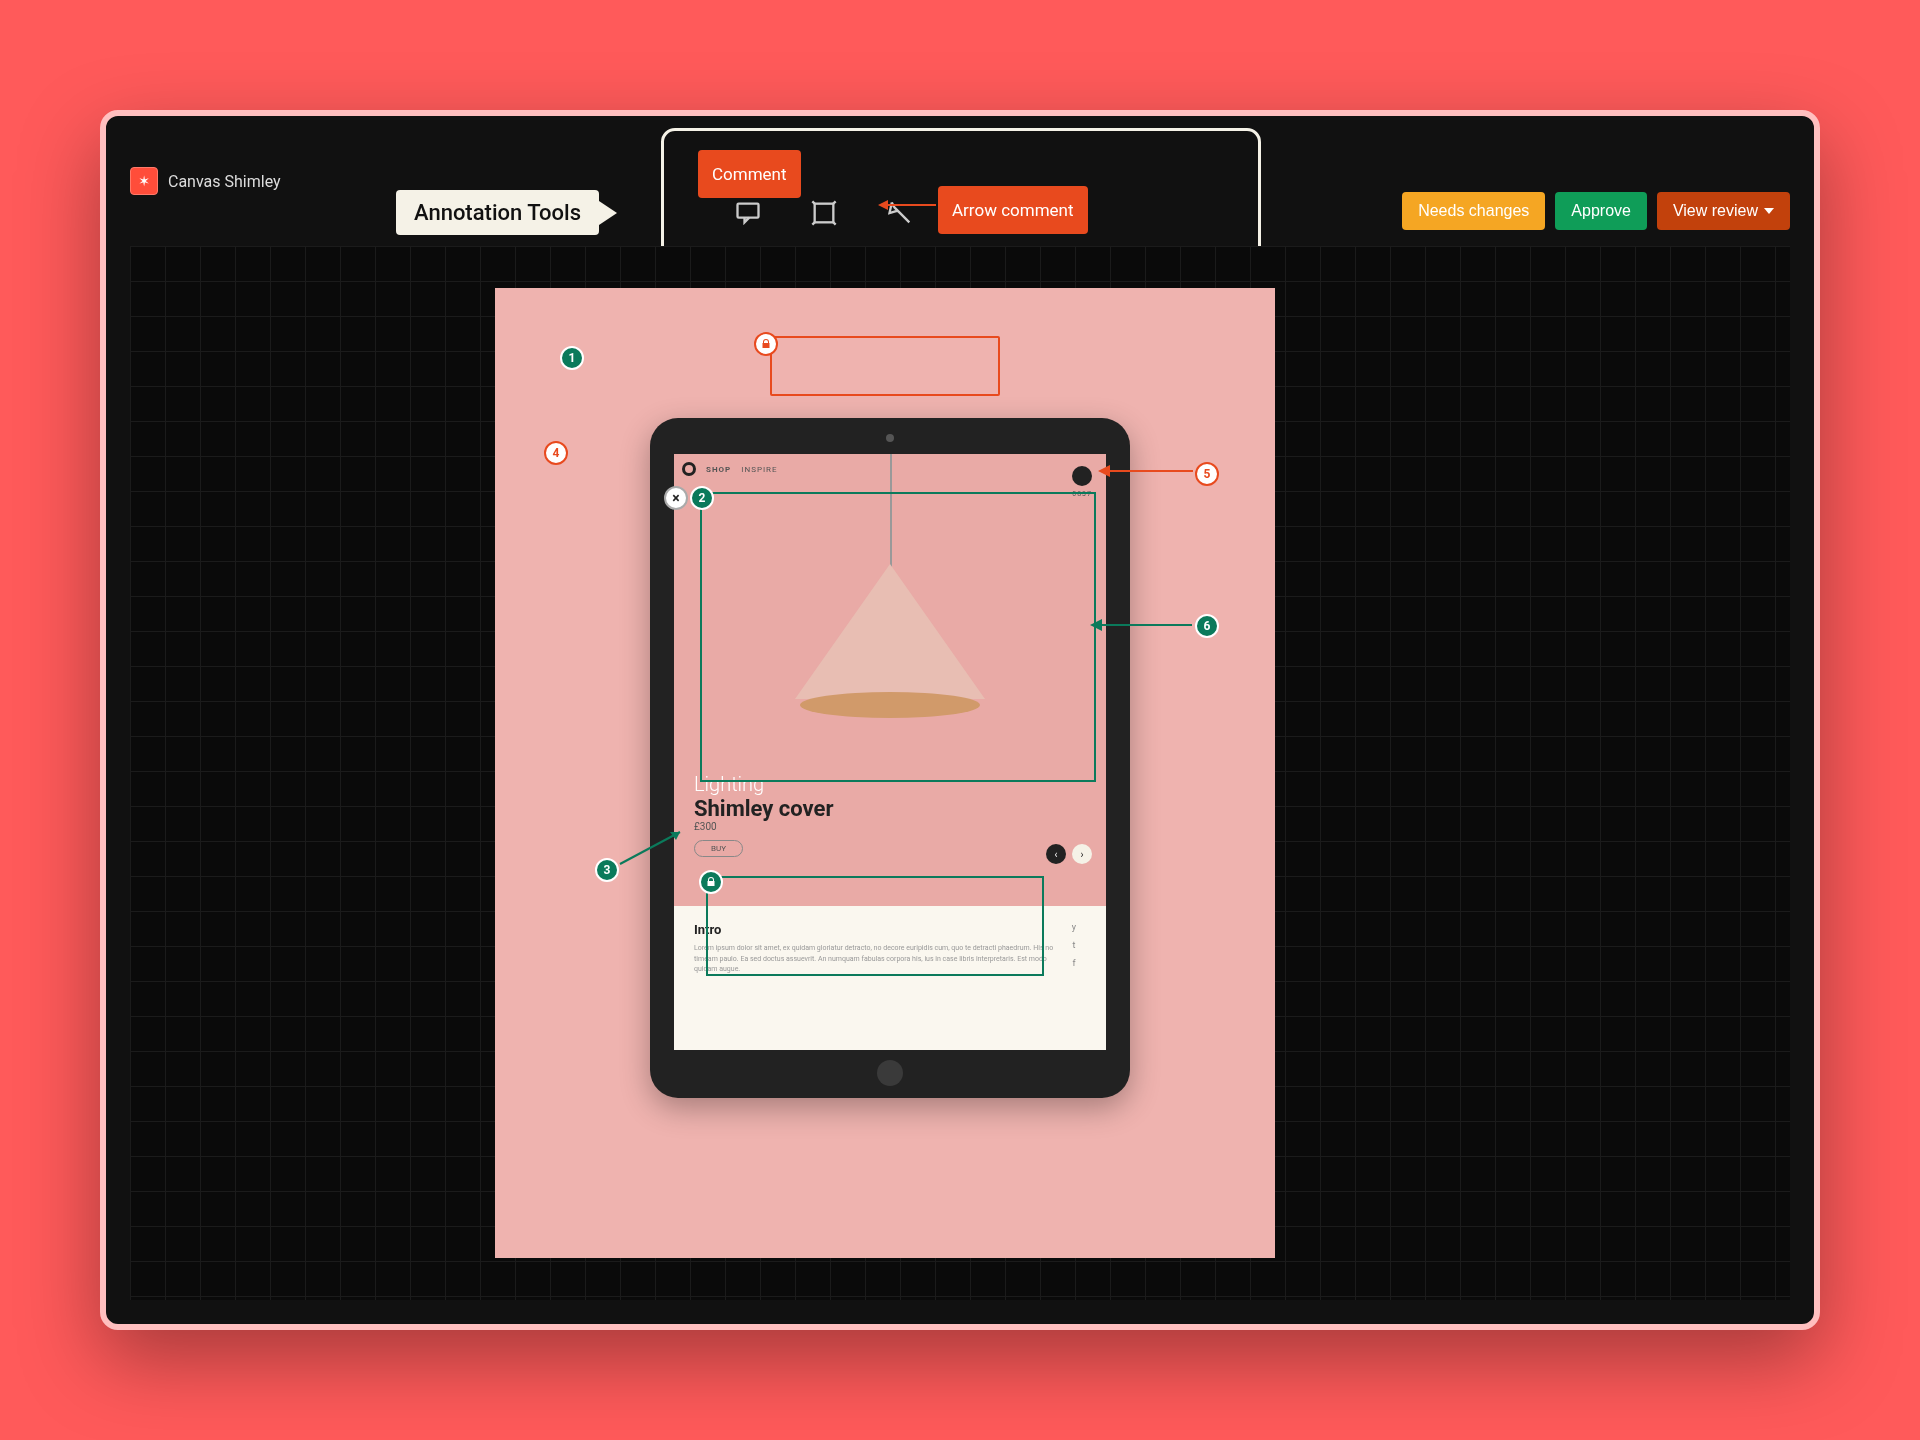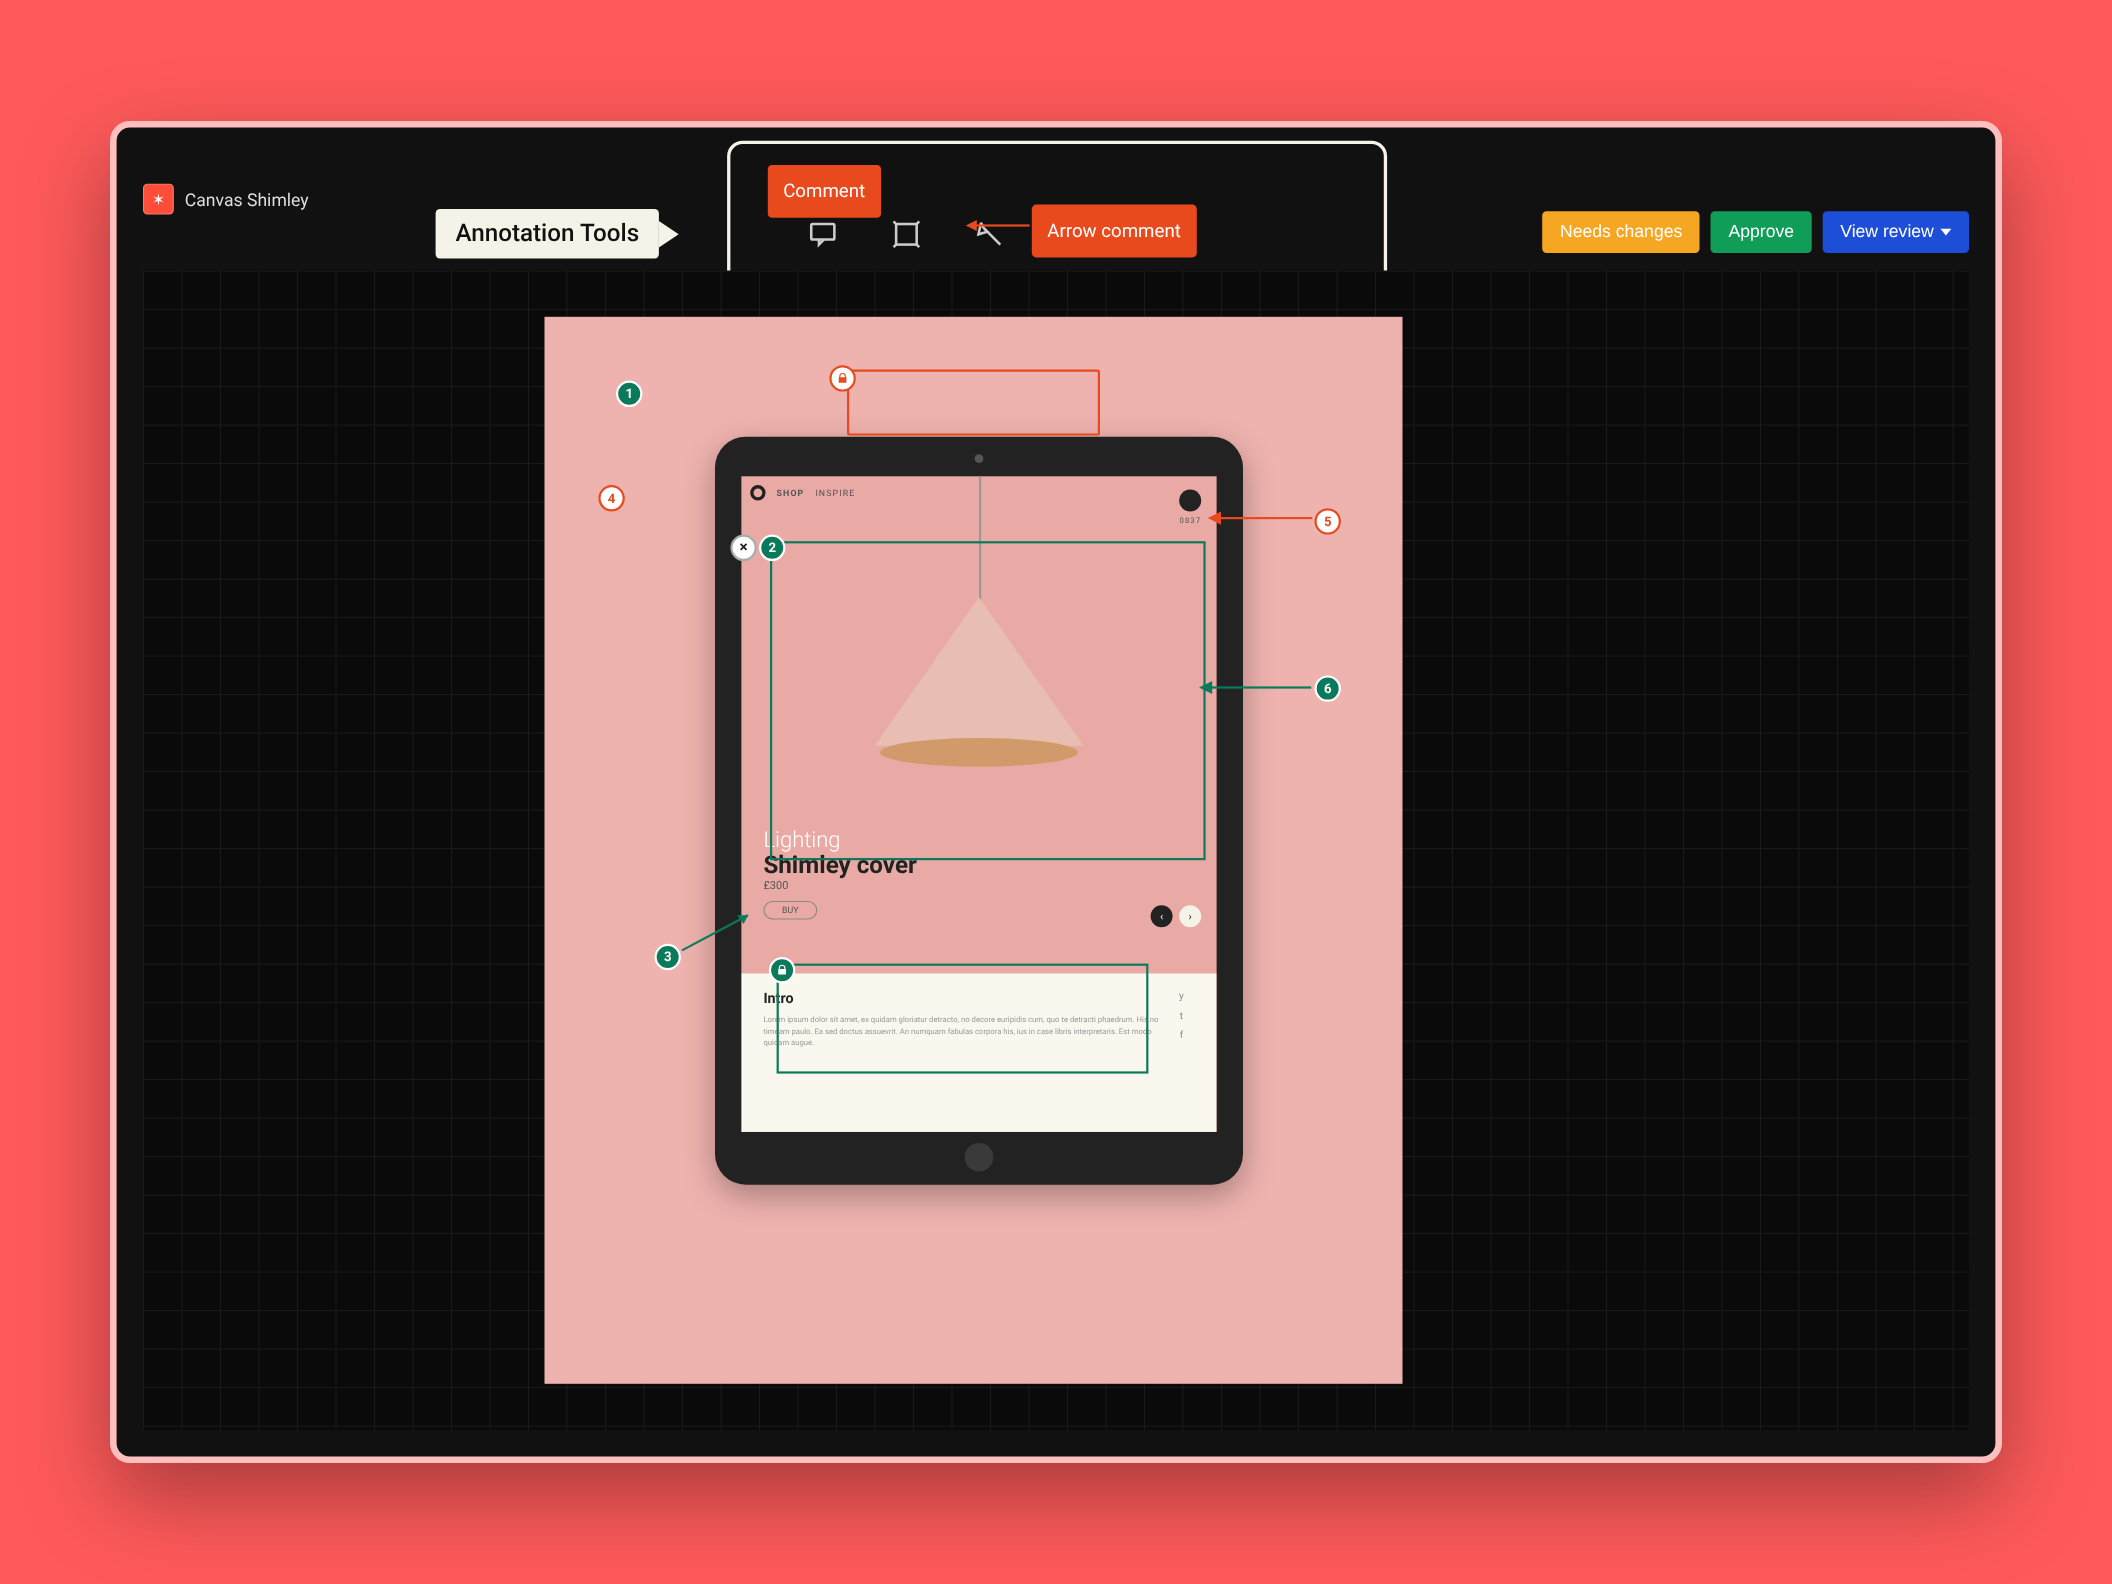--- a/index.html
+++ b/index.html
@@ -133,21 +133,21 @@
 .btn {
   padding: 10px 16px;
   border-radius: 4px;
   font-size: 16px;
   color: #fff;
   border: none;
   font-weight: 500;
 }
 .btn-needs { background: #f5a623; }
 .btn-approve { background: #0f9d58; text-align: center; }
-.btn-view { background: #1d4ed8; display: flex; align-items: center; gap: 6px; }
+.btn-view { background: #c2410c; display: flex; align-items: center; gap: 6px; }
 .caret-down {
   width: 0; height: 0;
   border-left: 5px solid transparent;
   border-right: 5px solid transparent;
   border-top: 6px solid #fff;
 }
 
 .canvas-area {
   position: absolute;
   top: 130px; left: 24px; right: 24px; bottom: 24px;
@@ -161,21 +161,21 @@
 .artboard {
   position: absolute;
   left: 365px; top: 42px;
   width: 780px; height: 970px;
   background: #efb3af;
 }
 
 
 .tablet {
   position: absolute;
-  left: 520px; top: 151px;
+  left: 520px; top: 172px;
   width: 480px; height: 680px;
   background: #222;
   border-radius: 28px;
   box-shadow: 0 10px 30px rgba(0,0,0,0.3);
 }
 .tablet-camera {
   position: absolute;
   top: 16px; left: 50%; transform: translateX(-50%);
   width: 8px; height: 8px; border-radius: 50%;
   background: #555;

